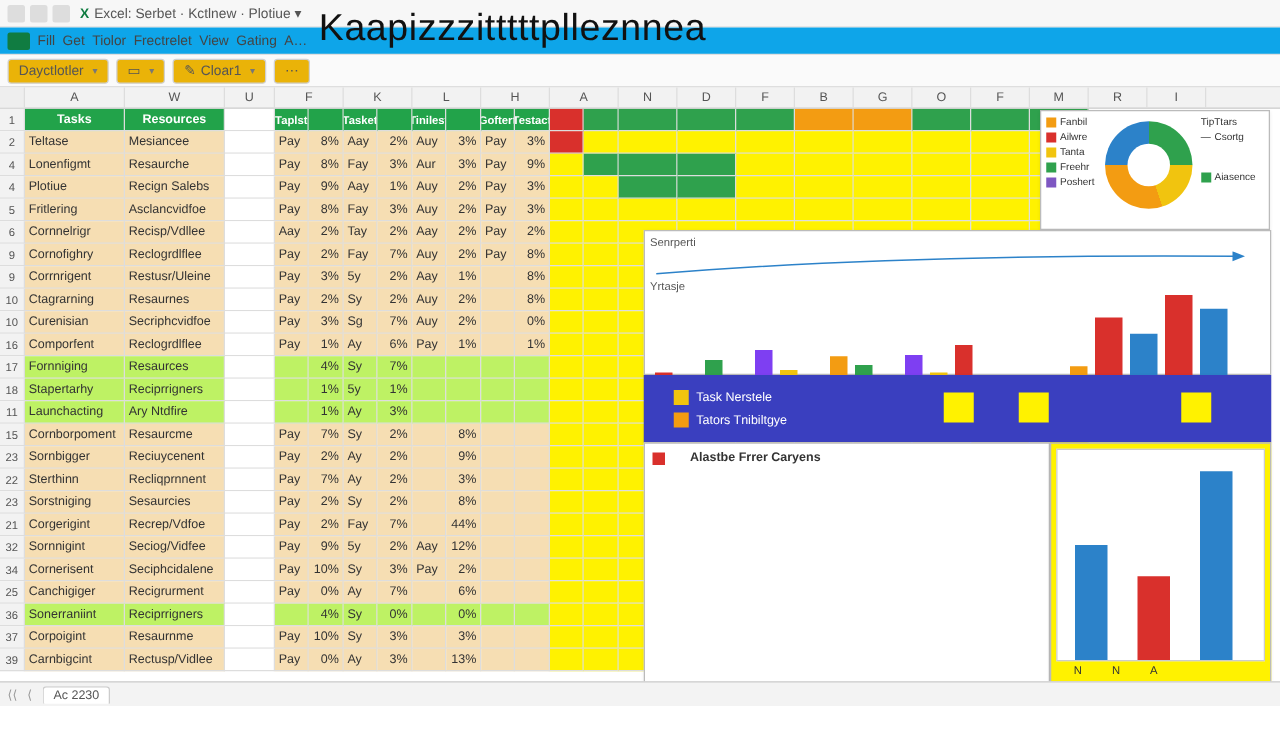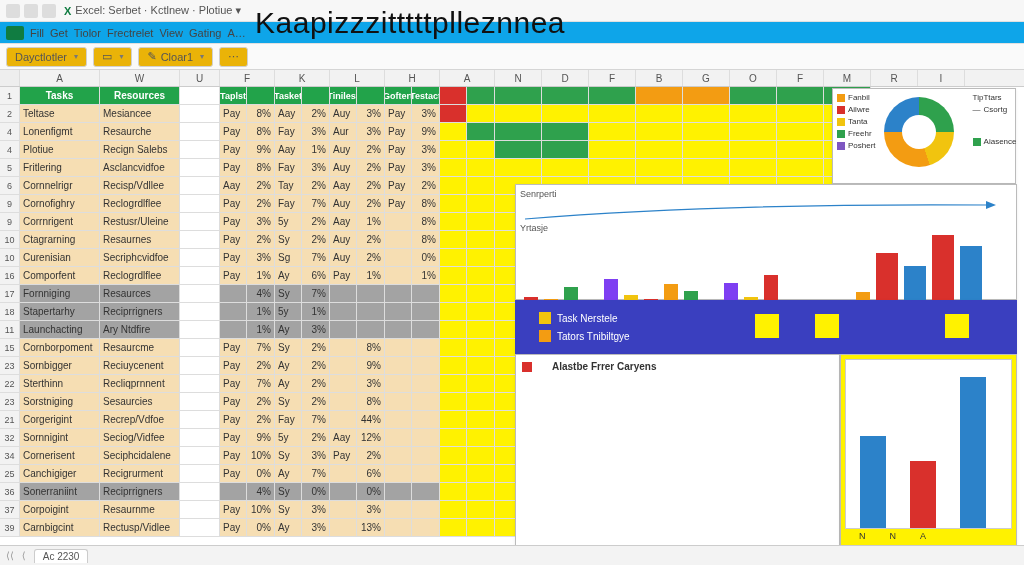--- a/index.html
+++ b/index.html
@@ -117,21 +117,21 @@
     align-items: center;
     padding: 0 3px;
     overflow: hidden;
     white-space: nowrap;
   }
   .rownum { background: #f2f2f2; color: #555; justify-content: center; font-size: 9px; }
   .hdr-green { background: #22a34a; color: #fff; font-weight: 600; justify-content: center; }
   .hdr-green2 { background: #22a34a; color: #fff; font-weight: 600; justify-content: center; font-size: 9px; }
   .blank-u { background: #fff; }
   .cell-beige { background: #f6deb3; }
-  .cell-blue  { background: #a3a3a3; }
+  .cell-blue  { background: #bef264; }
   .cell-white { background: #fff; }
   .num { justify-content: flex-end; }
   .gantt-y { background: #fff200; border-right: 1px solid #c9c100; border-bottom: 1px solid #c9c100; }
   .gantt-g { background: #2fa14d; border-right: 1px solid #1e7d38; border-bottom: 1px solid #1e7d38; }
   .gantt-o { background: #f39c12; border-right: 1px solid #b8770c; border-bottom: 1px solid #b8770c; }
   .gantt-r { background: #d9302c; border-right: 1px solid #a22521; border-bottom: 1px solid #a22521; }
 
   
   .chart {
     position: absolute;
@@ -881,21 +881,21 @@
       <div class="li">
           <span class="sw" style="background:#7e57c2"></span>
           <span>Poshert</span>
         </div>
     </div>
     <div style="position:relative">
       <div class="donut">
         <div class="donut-label">Vaja fi Eost</div>
       </div>
     </div>
-    <div class="legend-sm" style="margin-left:15px">
+    <div class="legend-sm" style="margin-left:3px">
       <div class="li">
           <span>TipTtars</span>
         </div>
       <div class="li">
           <span>—</span>
           <span>Csortg</span>
         </div>
       <div class="li" style="margin-top:20px">
           <span class="sw" style="background:#2fa14d"></span>
           <span>Aiasence</span>

